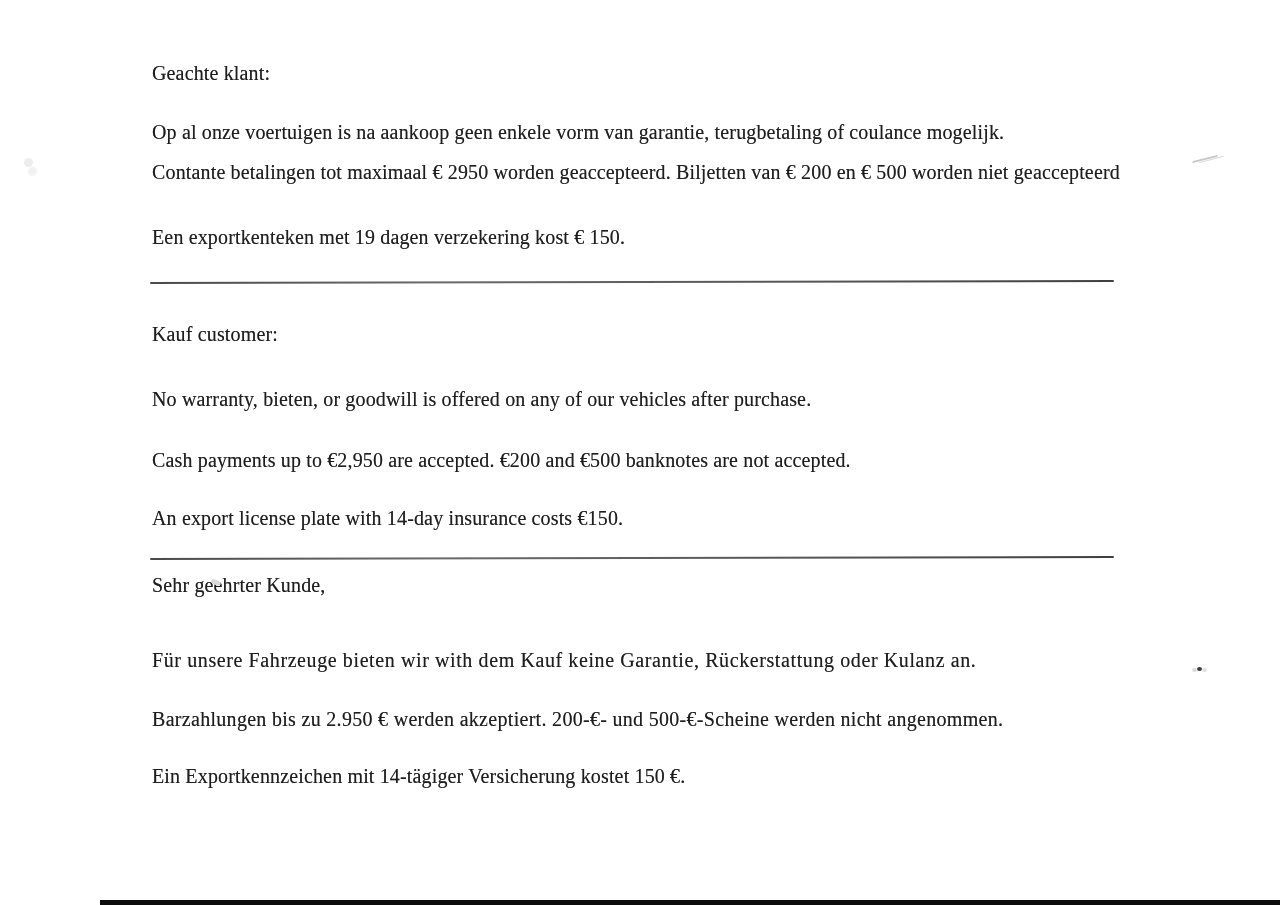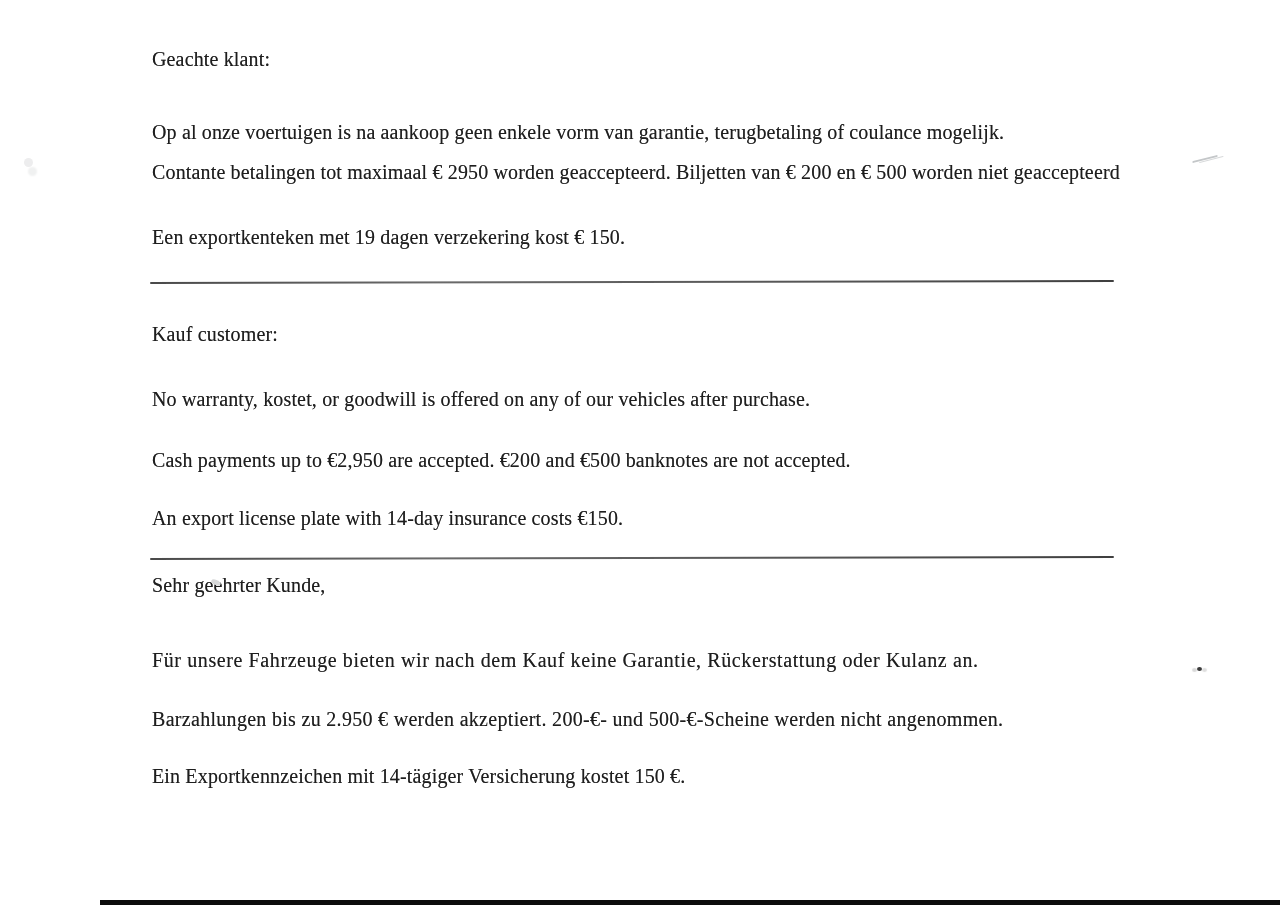--- a/index.html
+++ b/index.html
@@ -28,21 +28,21 @@
   .rule {
     position: absolute;
     left: 150px;
     width: 964px;
     height: 2px;
     background: linear-gradient(90deg, #4a4a4a, #6a6a6a 30%, #555 70%, #3f3f3f);
     transform: rotate(-0.12deg);
     border-radius: 1px;
   }
   
-  .nl-greet { top: 46px; text-align: center; }
+  .nl-greet { top: 60px; text-align: center; }
   .nl-p1    { top: 95px; margin-top: 24px; }
   .nl-p2    { top: 159px; }
   .nl-p3    { top: 224px; }
   .rule-1   { top: 281px; }
   .en-greet { top: 321px; }
   .en-p1    { top: 386px; }
   .en-p2    { top: 447px; }
   .en-p3    { top: 505px; }
   .rule-2   { top: 557px; }
   .de-greet { top: 572px; }
@@ -97,30 +97,30 @@
     <div class="line nl-greet">Geachte klant:</div>
     <div class="line nl-p1">Op al onze voertuigen is na aankoop geen enkele vorm van garantie, terugbetaling of coulance mogelijk.</div>
     <div class="line nl-p2">Contante betalingen tot maximaal € 2950 worden geaccepteerd. Biljetten van € 200 en € 500 worden niet geaccepteerd</div>
     <div class="line nl-p3">Een exportkenteken met 19 dagen verzekering kost € 150.</div>
   </div>
 
   <div class="rule rule-1"></div>
 
   <div class="section">
     <div class="line en-greet">Kauf customer:</div>
-    <div class="line en-p1">No warranty, kostet, or goodwill is offered on any of our vehicles after purchase.</div>
+    <div class="line en-p1">No warranty, bieten, or goodwill is offered on any of our vehicles after purchase.</div>
     <div class="line en-p2">Cash payments up to €2,950 are accepted. €200 and €500 banknotes are not accepted.</div>
     <div class="line en-p3">An export license plate with 14-day insurance costs €150.</div>
   </div>
 
   <div class="rule rule-2"></div>
 
   <div class="section">
     <div class="line de-greet">Sehr geehrter Kunde,</div>
-    <div class="line de-p1">Für unsere Fahrzeuge bieten wir nach dem Kauf keine Garantie, Rückerstattung oder Kulanz an.</div>
+    <div class="line de-p1">Für unsere Fahrzeuge bieten wir with dem Kauf keine Garantie, Rückerstattung oder Kulanz an.</div>
     <div class="line de-p2">Barzahlungen bis zu 2.950 € werden akzeptiert. 200-€- und 500-€-Scheine werden nicht angenommen.</div>
     <div class="line de-p3">Ein Exportkennzeichen mit 14-tägiger Versicherung kostet 150 €.</div>
   </div>
 
   <div class="artifact squiggle-top"></div>
   <div class="artifact speck-right"></div>
   <div class="artifact speck-left"></div>
   <div class="artifact smudge-sehr"></div>
   <div class="scan-edge-bar"></div>
 

